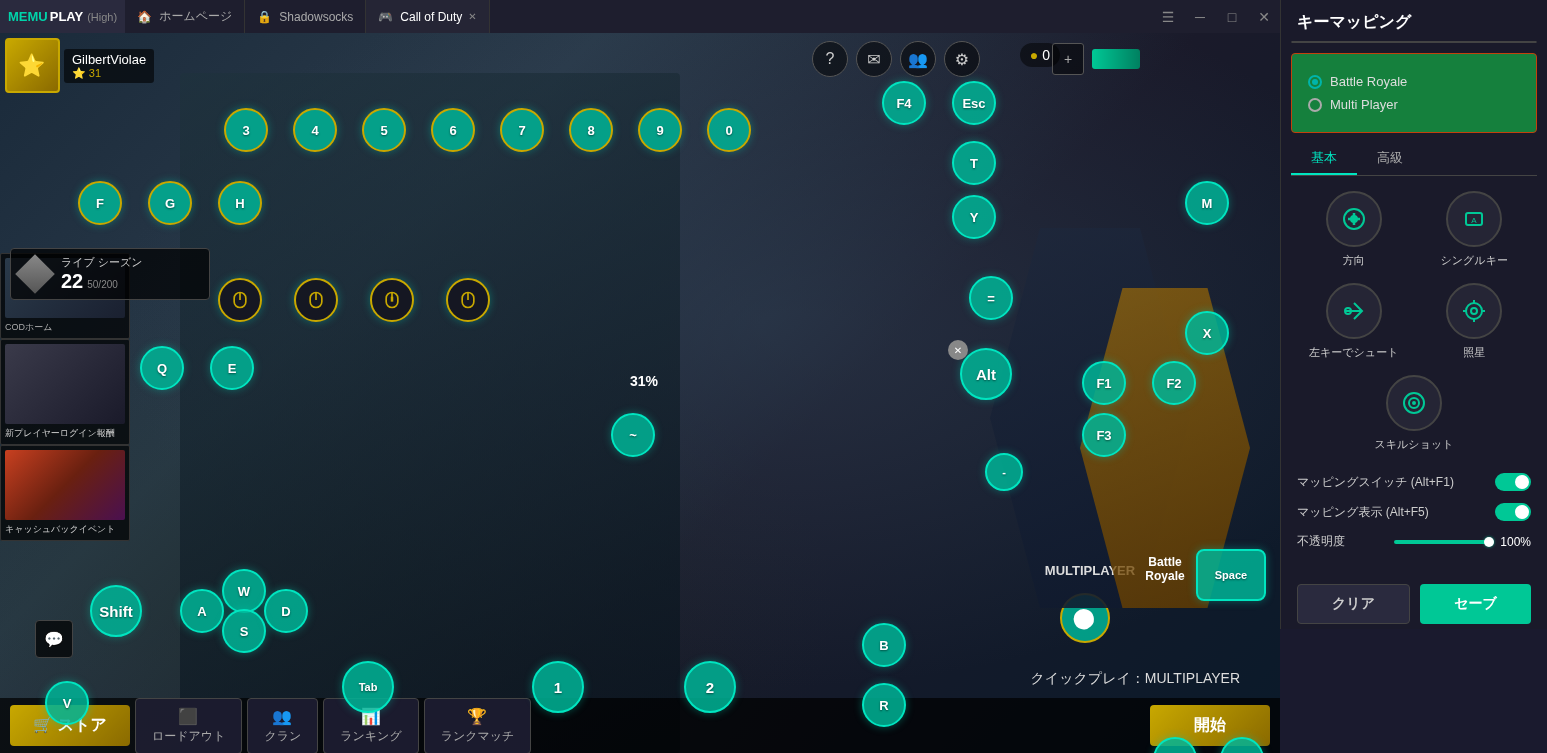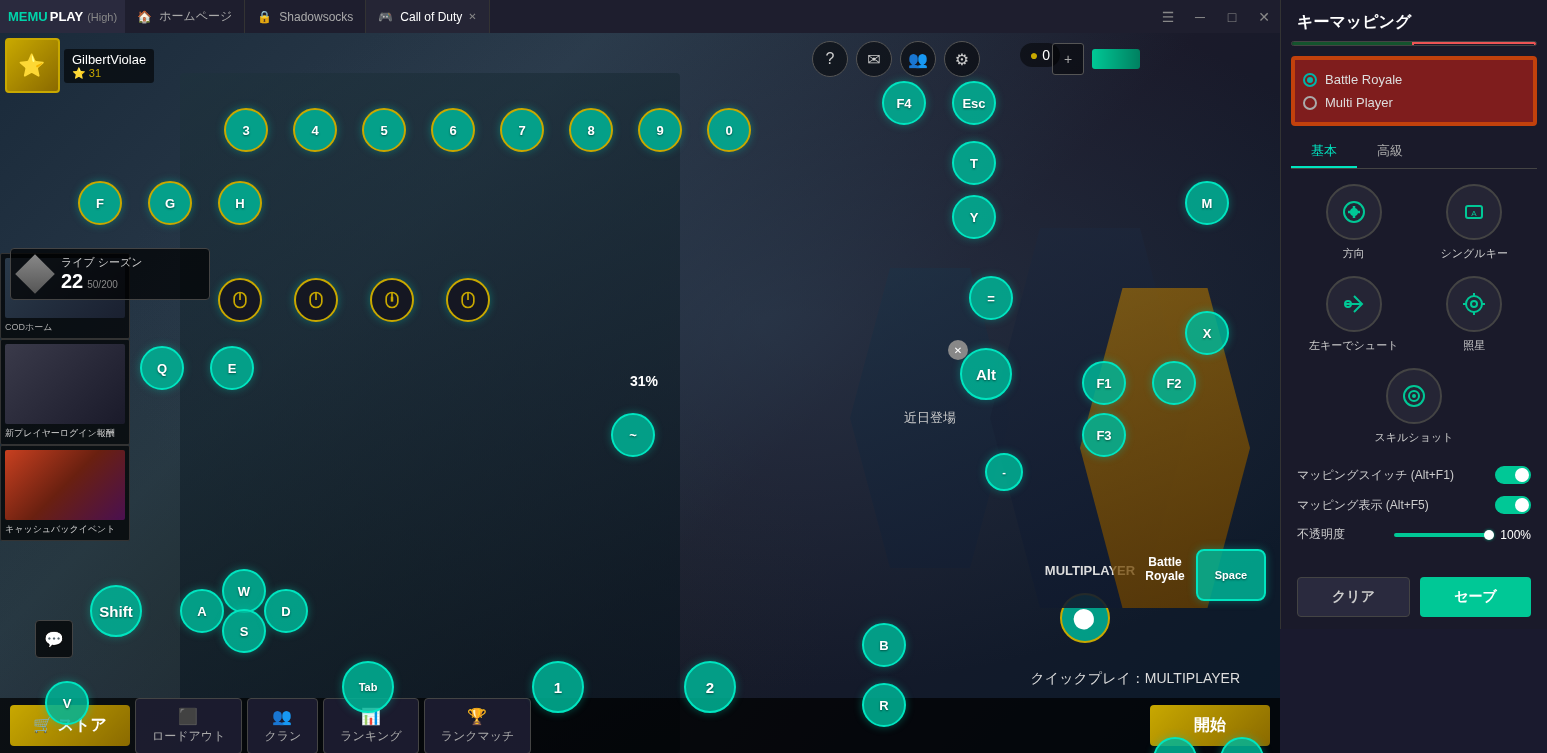--- a/index.html
+++ b/index.html
@@ -126,22 +126,22 @@
     }
     .mode-tab {
       flex: 1; padding: 7px 5px; text-align: center;
       font-size: 12px; color: #aaa; cursor: pointer; background: #14532d;
     }
     .mode-tab.active { color: #fff; background: #1a1a2a; border-bottom: none; }
 
     
     .game-mode-section {
       margin: 0 10px 10px;
-      border: 4px solid #c2410c; border-radius: 4px; padding: 8px;
-      background: #7f1d1d;
+      border: 1px solid #c2410c; border-radius: 4px; padding: 16px;
+      background: #15803d;
     }
     .mode-option {
       display: flex; align-items: center; gap: 8px;
       padding: 4px 0; cursor: pointer;
     }
     .mode-radio {
       width: 14px; height: 14px; border-radius: 50%;
       border: 2px solid #aaa; display: flex; align-items: center; justify-content: center;
     }
     .mode-radio.selected { border-color: #00b4aa; }
@@ -441,23 +441,20 @@
 
   <div class="key-btn" style="left:1153px;top:704px;">Z</div>
   <div class="key-btn" style="left:1220px;top:704px;">C</div>
 
   <div style="position:absolute;left:1060px;top:560px;width:50px;height:50px;background:rgba(0,180,150,0.85);border-radius:50%;border:2px solid #c8a800;display:flex;align-items:center;justify-content:center;">
     <span style="color:#fff;font-size:20px;transform:rotate(45deg);display:inline-block;">⬤</span>
   </div>
 
   <div style="position:absolute;right:30px;top:175px;width:400px;height:500px;">
 
-    <div style="position:absolute;left:0;top:60px;width:160px;height:300px;background:linear-gradient(160deg,rgba(30,50,70,0.7),rgba(20,30,50,0.9));clip-path:polygon(25% 0%,75% 0%,100% 50%,75% 100%,25% 100%,0% 50%);display:flex;align-items:center;justify-content:center;">
-      <span style="color:#ccc;font-size:13px;text-align:center;">近日登場</span>
-    </div>
 
     <div style="position:absolute;left:140px;top:20px;width:200px;height:380px;background:linear-gradient(160deg,rgba(30,40,60,0.8),rgba(15,25,45,0.9));clip-path:polygon(25% 0%,75% 0%,100% 50%,75% 100%,25% 100%,0% 50%);display:flex;align-items:flex-end;justify-content:center;padding-bottom:30px;">
       <span style="color:#ddd;font-size:13px;font-weight:bold;text-align:center;">MULTIPLAYER</span>
     </div>
 
     <div style="position:absolute;right:0;top:80px;width:170px;height:320px;background:linear-gradient(160deg,rgba(180,120,0,0.6),rgba(100,60,0,0.8));clip-path:polygon(25% 0%,75% 0%,100% 50%,75% 100%,25% 100%,0% 50%);display:flex;align-items:flex-end;justify-content:center;padding-bottom:25px;">
       <span style="color:#fff;font-size:12px;font-weight:bold;text-align:center;">Battle<br>Royale</span>
     </div>
   </div>
 

